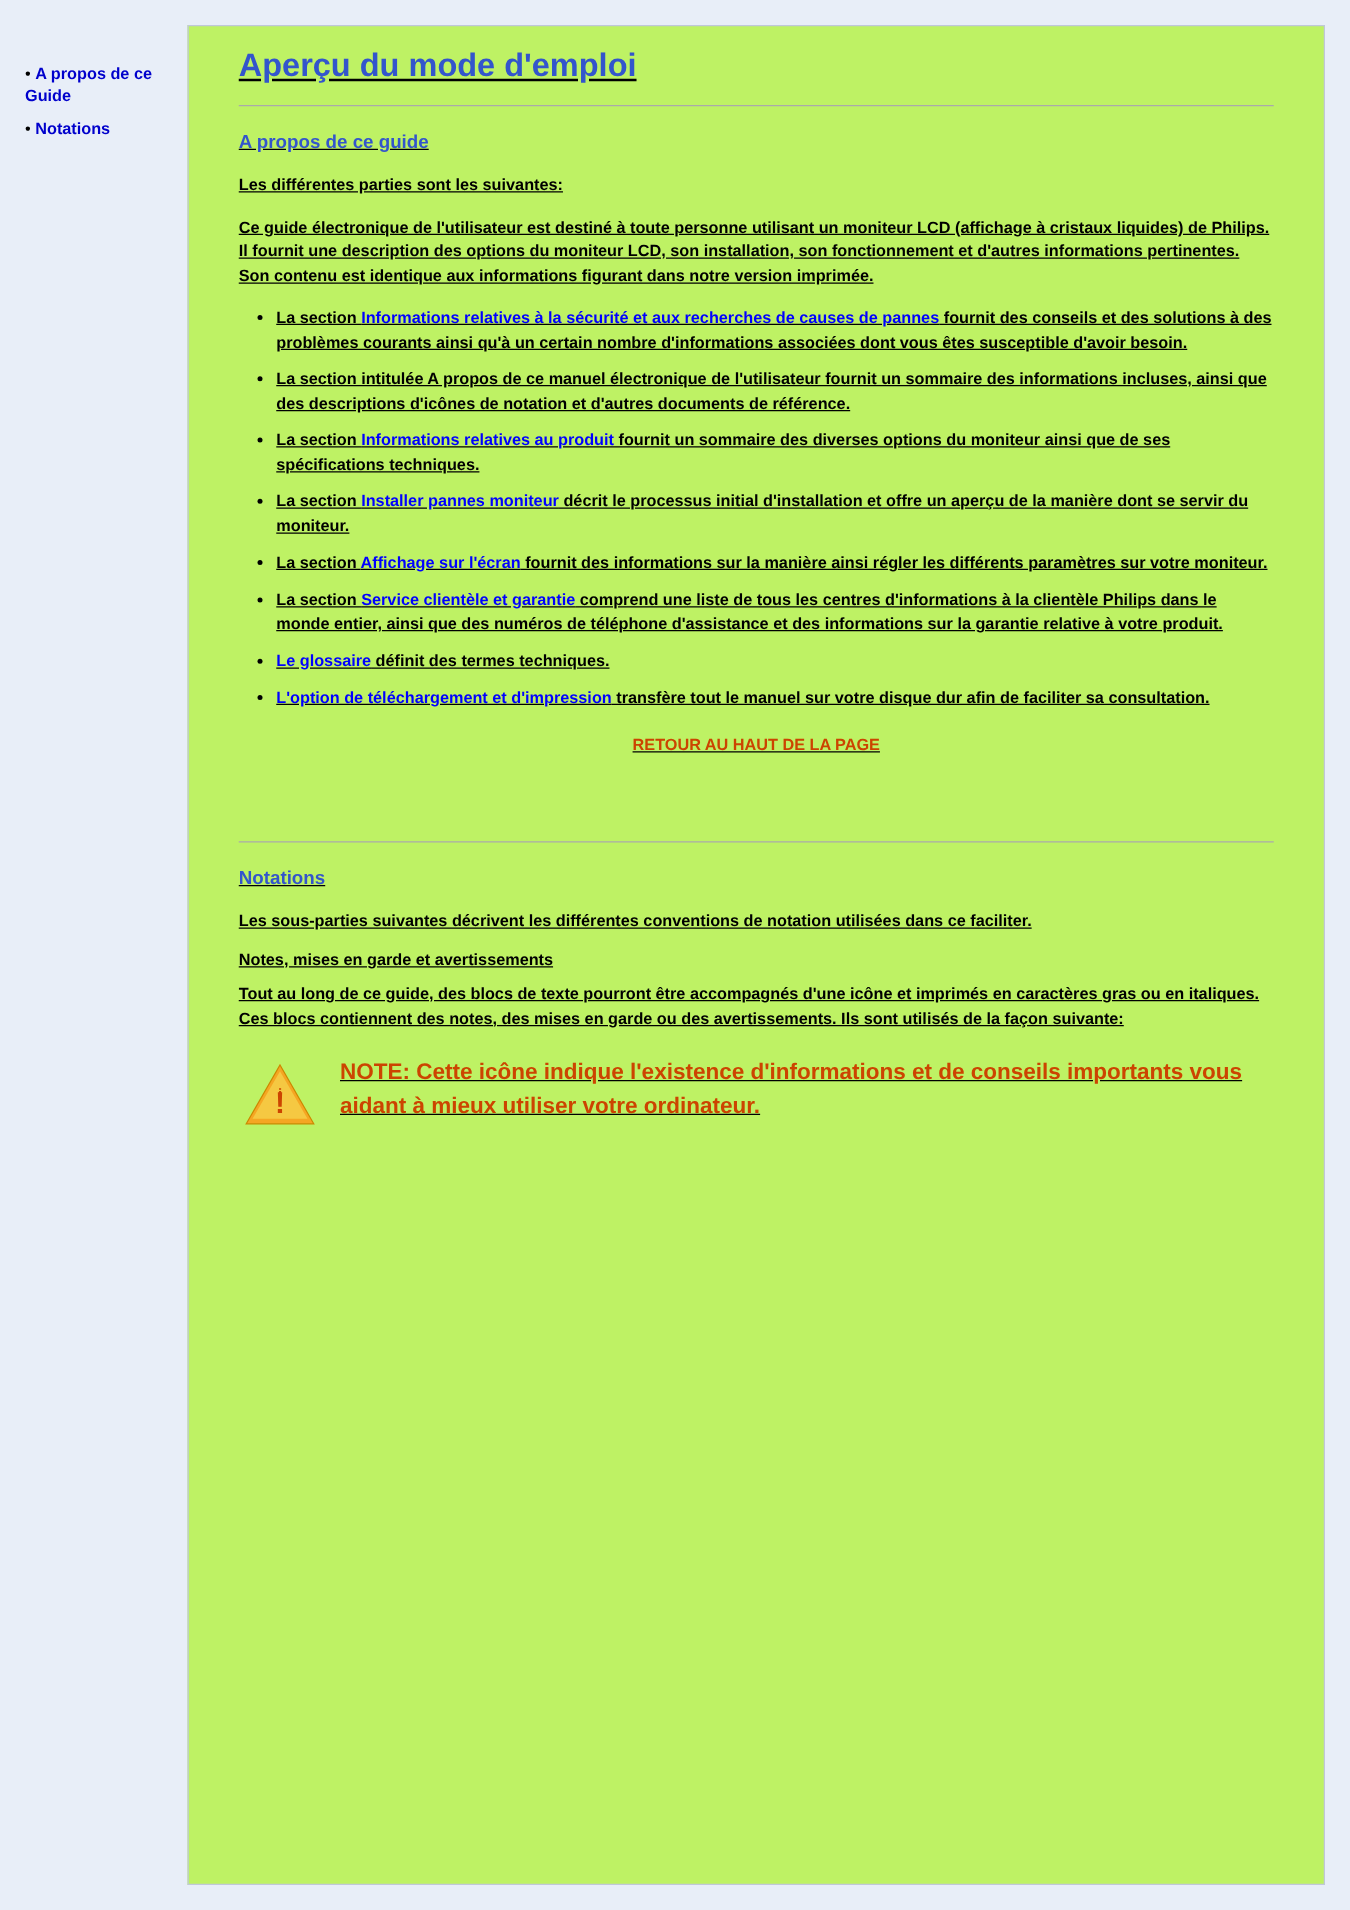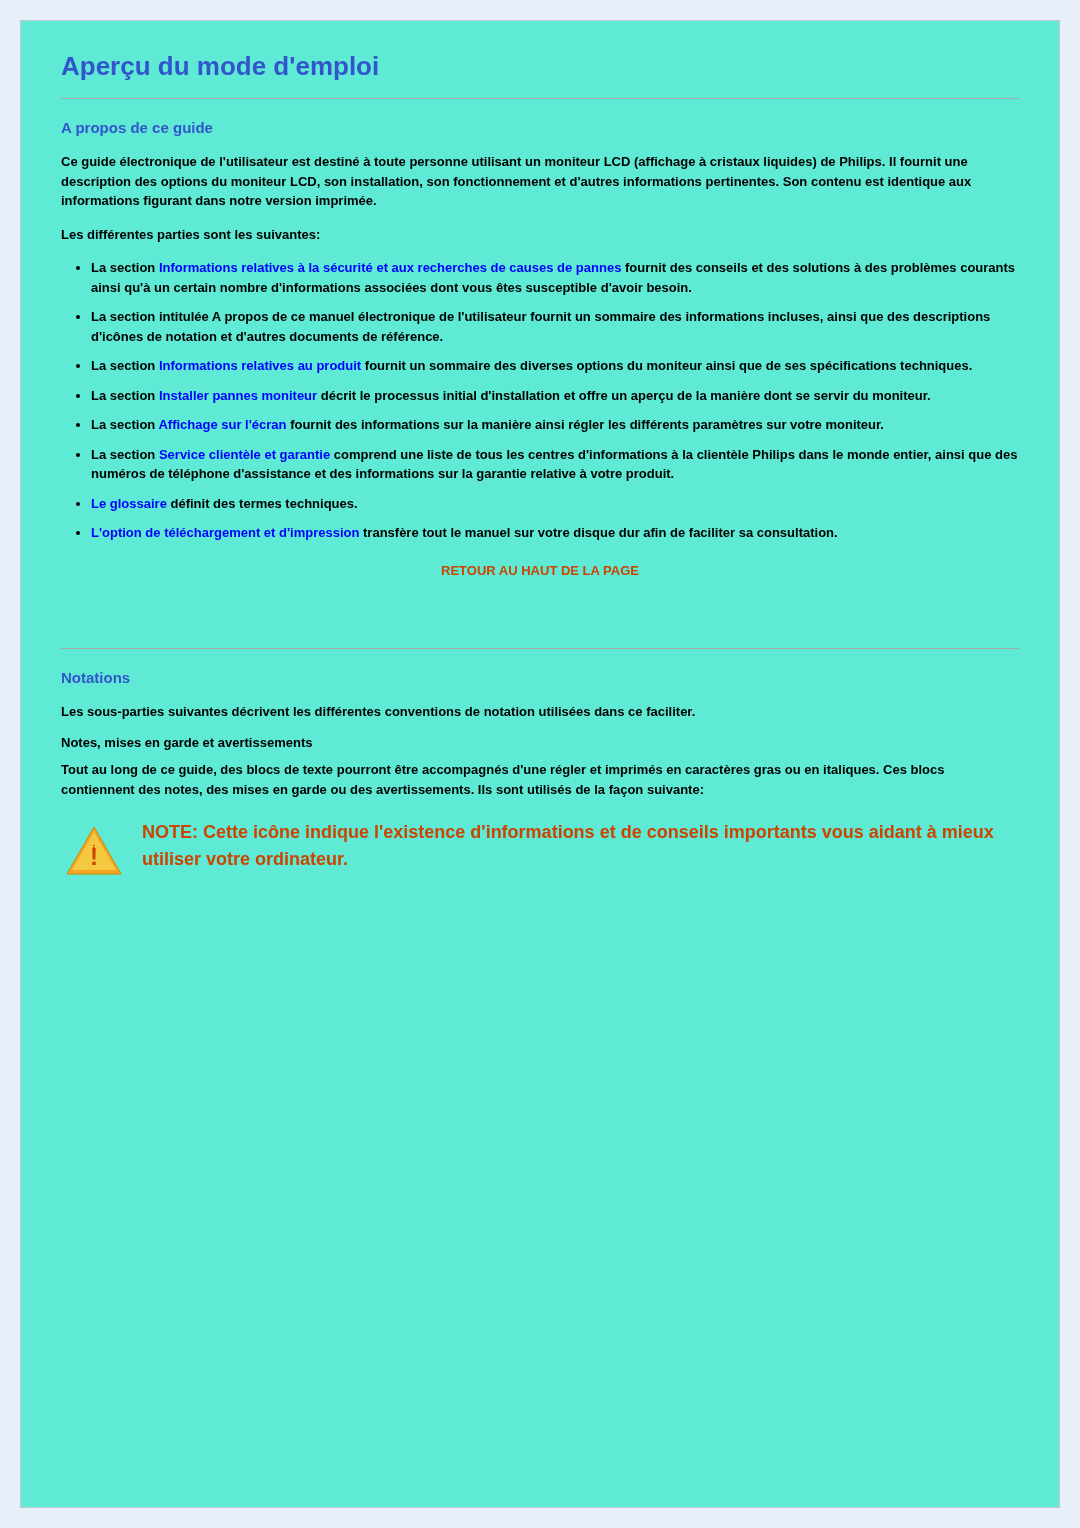--- a/index.html
+++ b/index.html
@@ -49,23 +49,24 @@
       margin-bottom: 8px;
     }
 
     .sidebar-nav .bullet {
       color: #000;
       font-size: 13px;
     }
 
     .main-content {
       flex: 1;
-      background-color: #5eead4;
-      padding: 30px 40px;
+      background-color: #bef264;
+      padding: 16px 40px;
       border: 1px solid #c0c8d8;
+      text-decoration: underline;
     }
 
     .page-title {
       color: #3355cc;
       font-size: 26px;
       font-weight: bold;
       margin-bottom: 16px;
     }
 
     .divider {
@@ -169,31 +170,43 @@
       font-weight: bold;
       color: #000;
       margin-bottom: 10px;
     }
   </style>
 </head>
 <body>
 
 <div class="page-container">
 
+  <div class="sidebar">
+    <ul class="sidebar-nav">
+      <li class="item-group">
+        <span class="bullet">• </span>
+        <a href="#">A propos de ce Guide</a>
+      </li>
+      <li class="item-group">
+        <span class="bullet">• </span>
+        <a href="#">Notations</a>
+      </li>
+    </ul>
+  </div>
 
   <div class="main-content">
     <h1 class="page-title">Aperçu du mode d'emploi</h1>
     <hr class="divider">
 
     <div>
       <h2 class="section-title">A propos de ce guide</h2>
 
+      <p class="body-text">Les différentes parties sont les suivantes:</p>
+
       <p class="body-text">Ce guide électronique de l'utilisateur est destiné à toute personne utilisant un moniteur LCD (affichage à cristaux liquides) de Philips. Il fournit une description des options du moniteur LCD, son installation, son fonctionnement et d'autres informations pertinentes. Son contenu est identique aux informations figurant dans notre version imprimée.</p>
-
-      <p class="body-text">Les différentes parties sont les suivantes:</p>
 
       <div class="list-section">
         <ul>
           <li>
             <span>La section </span><a class="link-blue" href="#">Informations relatives à la sécurité et aux recherches de causes de pannes</a><span> fournit des conseils et des solutions à des problèmes courants ainsi qu'à un certain nombre d'informations associées dont vous êtes susceptible d'avoir besoin.</span>
           </li>
           <li>
             <span>La section intitulée A propos de ce manuel électronique de l'utilisateur fournit un sommaire des informations incluses, ainsi que des descriptions d'icônes de notation et d'autres documents de référence.</span>
           </li>
           <li>
@@ -223,21 +236,21 @@
     <div class="spacer"></div>
     <hr class="divider-bottom">
 
     <div class="notations-section">
       <h2 class="section-title">Notations</h2>
 
       <p class="body-text">Les sous-parties suivantes décrivent les différentes conventions de notation utilisées dans ce faciliter.</p>
 
       <p class="sub-header">Notes, mises en garde et avertissements</p>
 
-      <p class="body-text">Tout au long de ce guide, des blocs de texte pourront être accompagnés d'une régler et imprimés en caractères gras ou en italiques. Ces blocs contiennent des notes, des mises en garde ou des avertissements. Ils sont utilisés de la façon suivante:</p>
+      <p class="body-text">Tout au long de ce guide, des blocs de texte pourront être accompagnés d'une icône et imprimés en caractères gras ou en italiques. Ces blocs contiennent des notes, des mises en garde ou des avertissements. Ils sont utilisés de la façon suivante:</p>
 
       <div class="note-box">
         <div class="note-icon">
 
           <svg viewBox="0 0 60 60" xmlns="http://www.w3.org/2000/svg">
             <polygon points="30,5 57,52 3,52" fill="#f5a623" stroke="#cc8800" stroke-width="1"></polygon>
             <polygon points="30,10 52,48 8,48" fill="#f5c842" stroke="none"></polygon>
             <text x="30" y="43" text-anchor="middle" font-size="24" font-weight="bold" fill="#cc4400">!</text>
             <text x="30" y="32" text-anchor="middle" font-size="12" font-weight="bold" fill="#cc4400">i</text>
           </svg>

